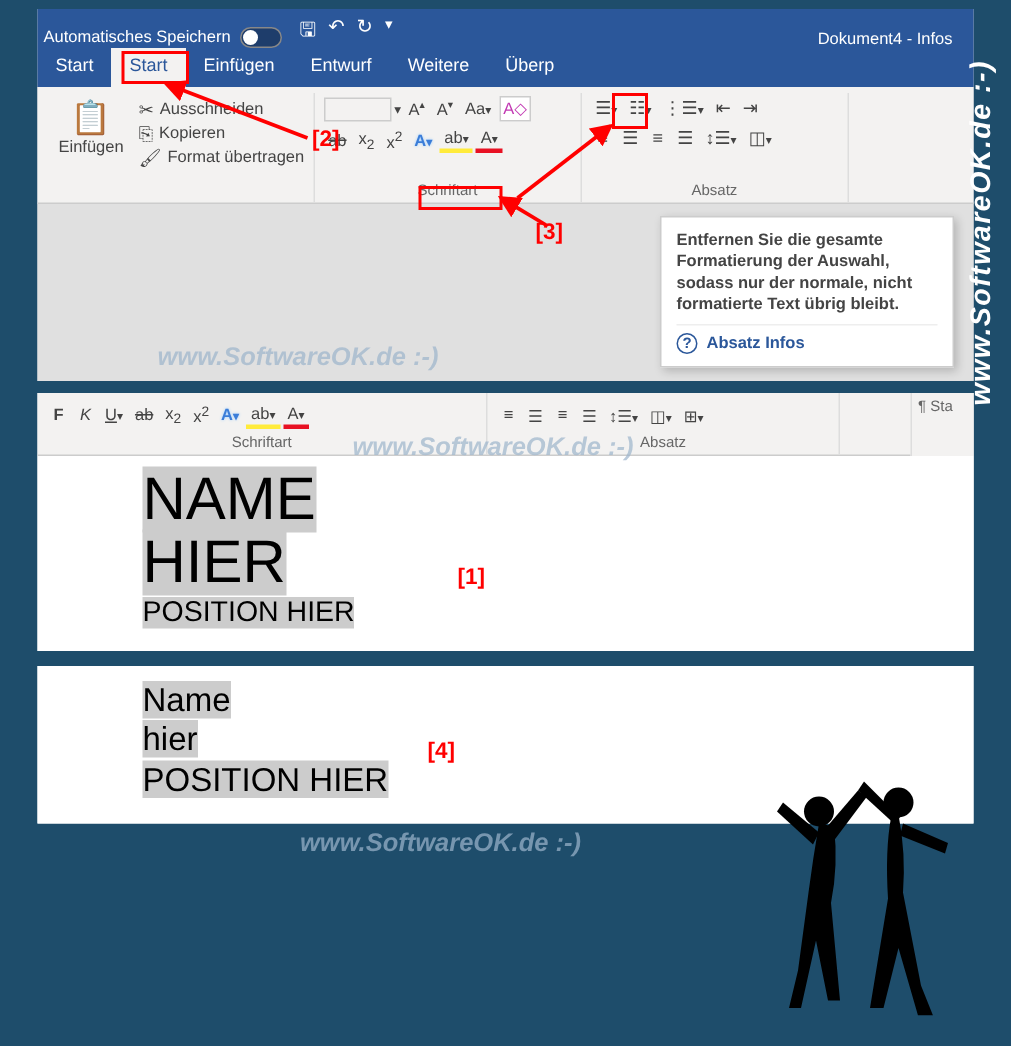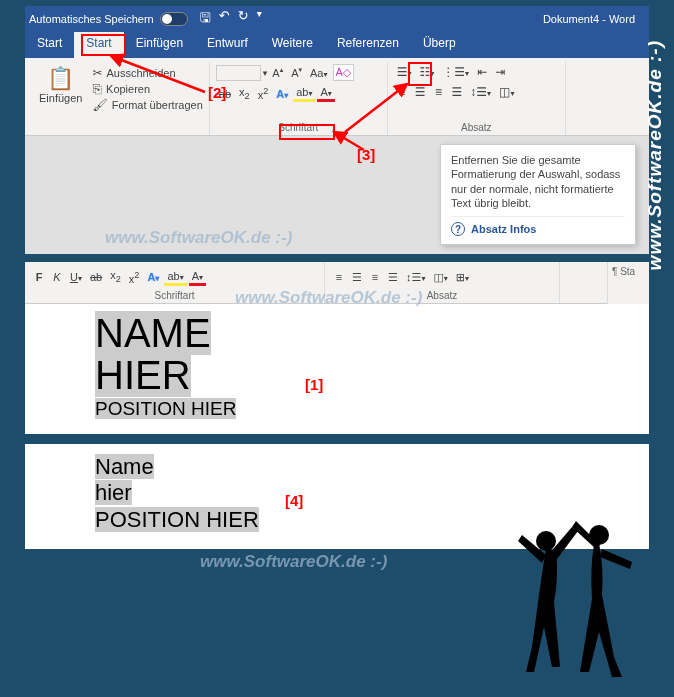--- a/index.html
+++ b/index.html
@@ -2,21 +2,21 @@
 <html><head>
   <meta charset="utf-8">
   <style>
     * { margin: 0; padding: 0; box-sizing: border-box; }
     body { width: 674px; height: 697px; background: #1e4d6b; font-family: "Segoe UI", sans-serif; font-size: 12px; overflow: hidden; position: relative; }
     
     .panel { background: #fff; margin: 6px 25px; position: relative; }
     
     
     .word-app { background: #f3f2f1; }
-    .title-bar { background: #2b579a; height: 26px; display: flex; align-items: center; color: #fff; padding: 0 4px; font-size: 11px; }
+    .title-bar { background: #2b579a; height: 26px; display: flex; align-items: flex-end; color: #fff; padding: 0 4px; font-size: 11px; }
     .autosave { display: flex; align-items: center; gap: 6px; }
     .autosave-toggle { width: 28px; height: 14px; background: #1e3d6b; border: 1px solid #888; border-radius: 7px; position: relative; }
     .autosave-toggle::after { content: ''; width: 10px; height: 10px; background: #fff; border-radius: 50%; position: absolute; left: 1px; top: 1px; }
     .qat-icons { display: flex; gap: 8px; margin-left: 12px; font-size: 13px; }
     .title-text { margin-left: auto; margin-right: 10px; }
     
     .tabs { background: #2b579a; display: flex; color: #fff; height: 26px; font-size: 12px; }
     .tab { padding: 4px 12px; cursor: pointer; position: relative; }
     .tab.active { background: #f3f2f1; color: #2b579a; }
     
@@ -38,21 +38,21 @@
     .para-group .font-btn { font-size: 12px; }
     
     
     .red-box { position: absolute; border: 2px solid #ff0000; pointer-events: none; }
     .callout-label { position: absolute; color: #ff0000; font-weight: bold; font-size: 15px; }
     .arrow { position: absolute; pointer-events: none; }
     
     
     .tooltip { position: absolute; background: #fff; border: 1px solid #ccc; width: 196px; padding: 8px 10px; font-size: 11px; box-shadow: 2px 2px 6px rgba(0,0,0,.2); z-index: 10; }
     .tooltip-title { font-weight: bold; margin-bottom: 4px; }
-    .tooltip-body { color: #444; line-height: 1.3; margin-bottom: 6px; }
+    .tooltip-body { color: #444; line-height: 1.3; margin-bottom: 6px; font-weight: bold; }
     .tooltip-link { color: #2b579a; font-weight: bold; display: flex; align-items: center; gap: 6px; border-top: 1px solid #eee; padding-top: 5px; }
     
     
     .mini-toolbar { background: #f3f2f1; display: flex; border-bottom: 1px solid #ccc; height: 42px; }
     .mini-group { border-right: 1px solid #ddd; display: flex; flex-direction: column; padding: 2px 6px; }
     .mini-row { display: flex; align-items: center; gap: 2px; font-size: 11px; color: #444; flex: 1; }
     .mini-label { font-size: 10px; text-align: center; color: #666; position: relative; }
     
     
     .doc-area { background: #fff; padding: 8px 0 14px 70px; position: relative; }
@@ -80,30 +80,29 @@
     <div class="autosave">
       <span>Automatisches Speichern</span>
       <span class="autosave-toggle"></span>
     </div>
     <div class="qat-icons">
       <span>🖫</span>
       <span>↶</span>
       <span>↻</span>
       <span style="font-size:10px;">▾</span>
     </div>
-    <span class="title-text">Dokument4  -  Word</span>
+    <span class="title-text">Dokument4  -  Infos</span>
   </div>
 
   <div class="tabs">
     <div class="tab">Start</div>
     <div class="tab active">Start</div>
     <div class="tab">Einfügen</div>
     <div class="tab">Entwurf</div>
     <div class="tab">Weitere</div>
-    <div class="tab">Referenzen</div>
     <div class="tab">Überp</div>
   </div>
 
   <div class="ribbon">
 
     <div class="ribbon-group">
       <div class="group-content">
         <div class="paste-block">
           <span class="paste-icon">📋</span>
           <span>Einfügen</span>

